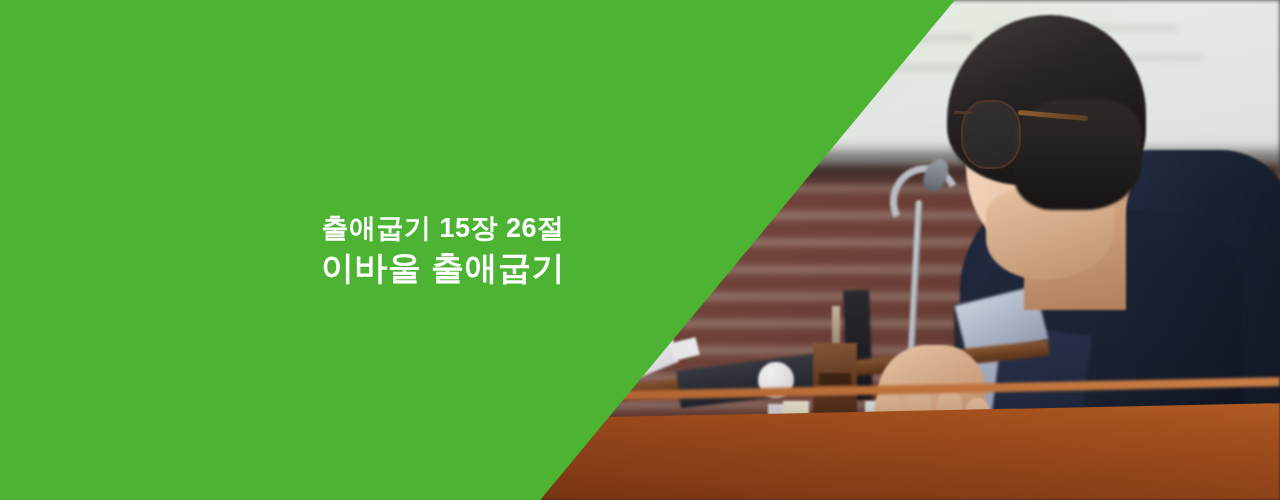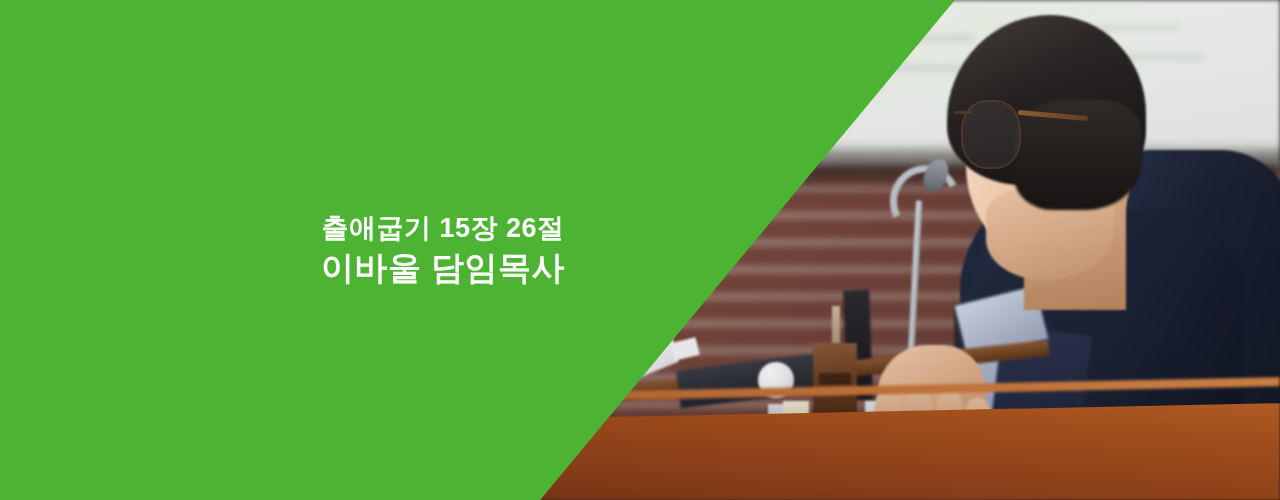--- a/index.html
+++ b/index.html
@@ -612,16 +612,16 @@
     <div class="podium"></div>
     <div class="podium-top-edge"></div>
 
     <div class="photo-soften"></div>
   </div>
 
   <div class="green-panel"></div>
 
   <div class="text-block">
     <p class="scripture-ref">출애굽기 15장 26절</p>
-    <p class="speaker-name">이바울 담임목사</p>
+    <p class="speaker-name">이바울 출애굽기</p>
   </div>
 
 </div>
 
 </body></html>

